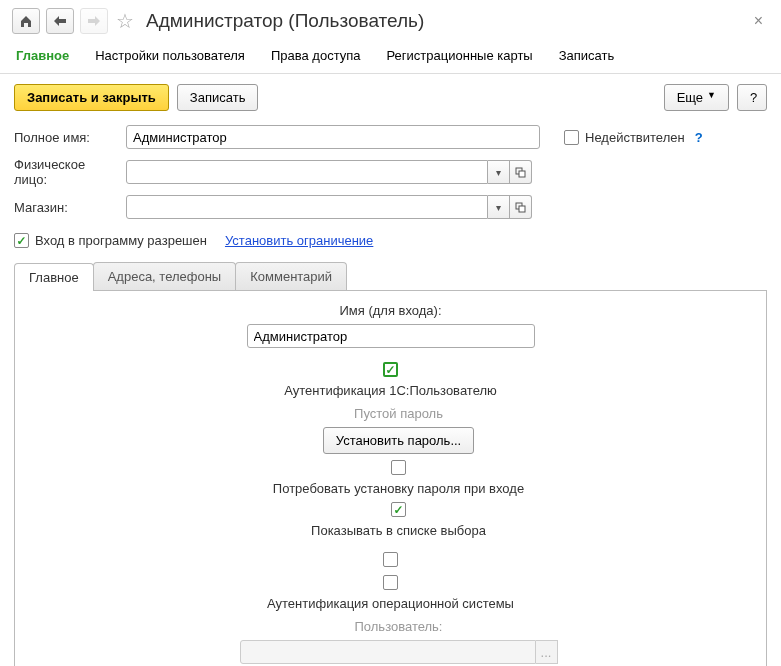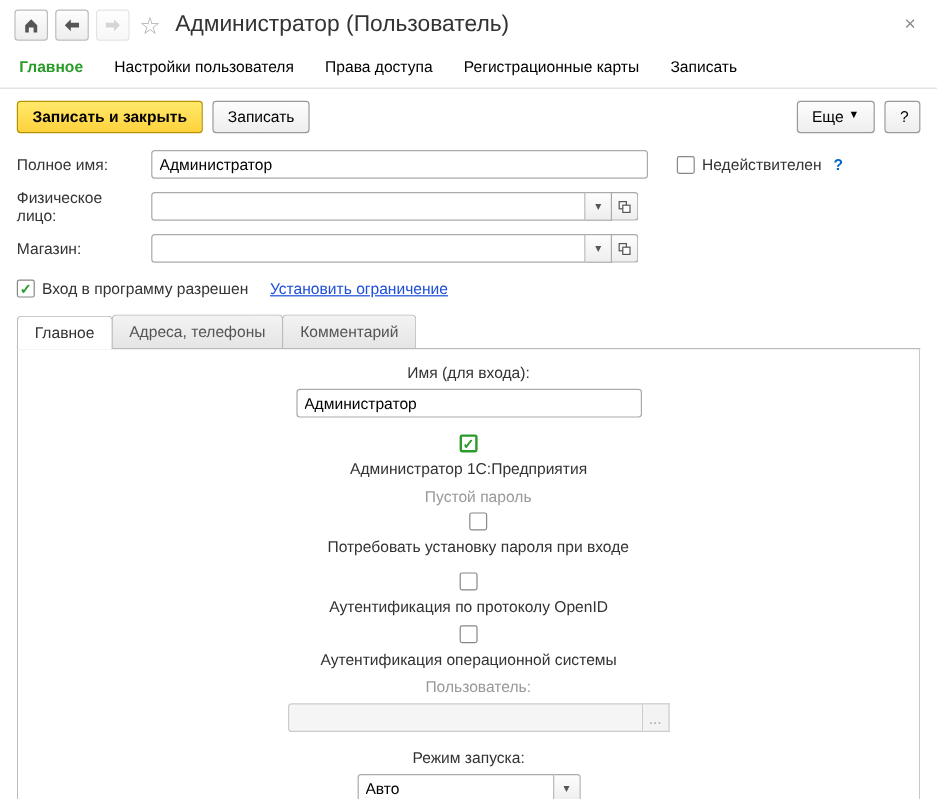--- a/index.html
+++ b/index.html
@@ -142,36 +142,40 @@
 
 <div class="panel">
   <div class="panel-row">
     <span>Имя (для входа):</span>
     <input class="input small-input" value="Администратор" style="">
   </div>
 
   <div class="auth-block">
     <div class="panel-row">
       <span class="chk checked" style="border-width:2px;border-color:#2a9c2a;"></span>
-      <span>Администратор 1С:Предприятия</span>
+      <span>Аутентификация 1С:Пользователю</span>
     </div>
     <div class="auth-sub">
       <div class="panel-row">
         <span class="muted">Пустой пароль</span>
+        <button class="btn">Установить пароль...</button>
       </div>
       <div class="panel-row">
         <span class="chk"></span>
         <span>Потребовать установку пароля при входе</span>
+      </div>
+      <div class="panel-row">
+        <span class="chk checked"></span>
+        <span>Показывать в списке выбора</span>
       </div>
     </div>
   </div>
 
   <div class="panel-row" style="margin-top:14px;">
     <span class="chk"></span>
-    <span>Аутентификация по протоколу OpenID</span>
   </div>
   <div class="panel-row">
     <span class="chk"></span>
     <span>Аутентификация операционной системы</span>
   </div>
   <div class="panel-row auth-sub" style="margin-left:16px;">
     <span class="muted">Пользователь:</span>
     <div style="display:flex;">
       <input class="input" style="width: 296px; background: rgb(245, 245, 245); border-color: rgb(204, 204, 204); color: rgb(170, 170, 170); border-radius: 3px 0px 0px 3px;" disabled="">
       <div class="ellipsis-btn">...</div>

